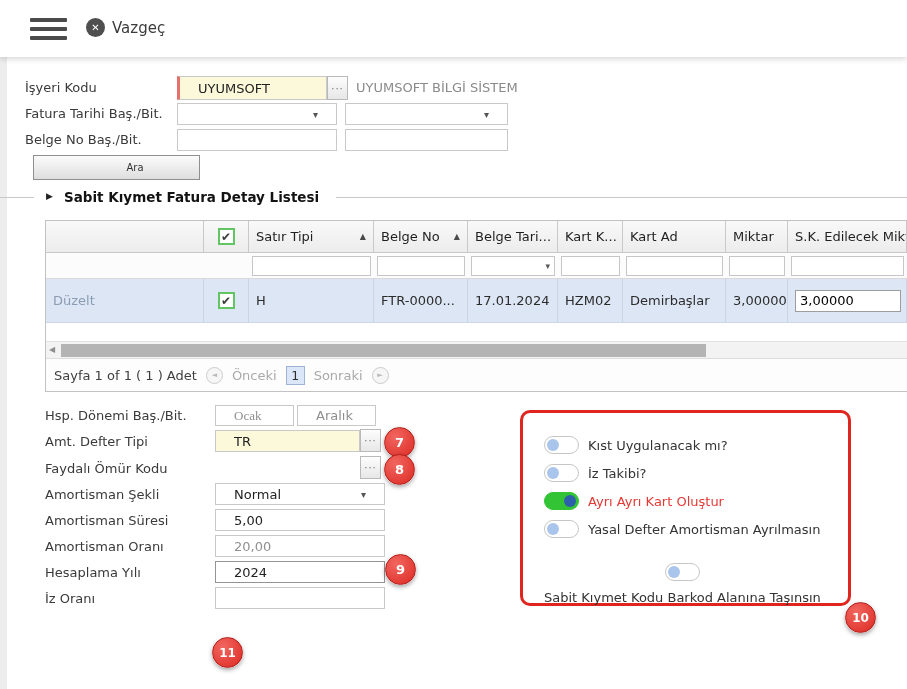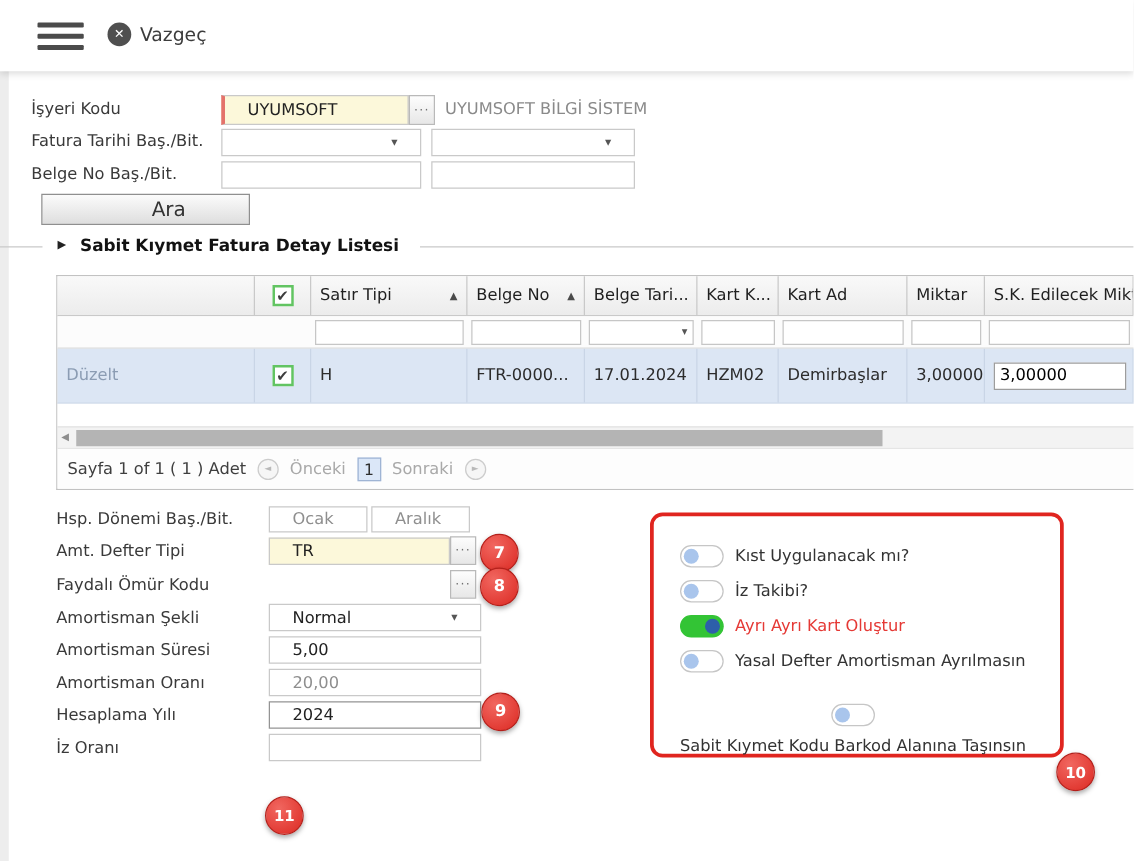--- a/index.html
+++ b/index.html
@@ -25,21 +25,21 @@
          font:inherit; font-size:13px; color:#222; padding:0 18px; }
   .yellow { background:var(--input-yellow,#fcf8da); }
   .redleft { border-left:3px solid #e4726b; }
   .gray-text { color:#8a8a8a; }
   .lookup { position:absolute; width:21px; height:24px; background:linear-gradient(#fdfdfd,#e7e7e7);
             border:1px solid #b9b9b9; color:#6f6f6f; font-size:10px; letter-spacing:1px;
             display:flex; align-items:center; justify-content:center; cursor:pointer; }
   .ddown { cursor:pointer; display:flex; align-items:center; }
   .ddown .arrow { margin-left:auto; font-size:10px; color:#555; }
   .btn { background:linear-gradient(#fbfbfb,#dedede); border:1px solid #8f8f8f; font:inherit;
-         font-size:16px; color:#333; cursor:pointer;padding-left:37px; }
+         font-size:10px; color:#333; cursor:pointer;padding-left:37px; }
   
   .sec-line { position:absolute; height:1px; background:#c9c9c9; }
   .sec-arrow { position:absolute; font-size:9px; color:#222; cursor:pointer; }
   .sec-title { position:absolute; font-weight:bold; font-size:13.5px; color:#121212; white-space:nowrap; }
   
   .grid { position:absolute; left:45px; top:220px; width:862px; height:172px;
           border:1px solid #c2c2c2; border-right:none; background:#fff;
           display:flex; flex-direction:column; }
   .trow { display:grid; grid-template-columns:158px 45px 125px 94px 90px 65px 103px 62px 1fr; }
   .thead { height:32px; background:linear-gradient(#f9f9f9,#ececec); border-bottom:1px solid #c9c9c9; }
@@ -230,21 +230,21 @@
       <span class="pgray">Önceki</span>
       <span class="pnum">1</span>
       <span class="pgray">Sonraki</span>
       <span class="pcircle">
         <span>►</span>
       </span>
     </div>
   </div>
 
   <div class="flabel" style="left:45px; top:408px;">Hsp. Dönemi Baş./Bit.</div>
-  <input class="inp dis" style="left: 215px; top: 405px; width: 79px; height: 21px;" value="Ocak">
+  <input class="inp dis" style="left: 215px; top: 405px; width: 79px; height: 21px; font-family: Liberation Serif, serif;" value="Ocak">
   <input class="inp dis" style="left: 297px; top: 405px; width: 79px; height: 21px;" value="Aralık">
 
   <div class="flabel" style="left:45px; top:434px;">Amt. Defter Tipi</div>
   <input class="inp yellow" style="left: 215px; top: 430px; width: 145px;" value="TR">
   <div class="lookup" style="left:360px; top:429px; height:23px;">
     <span>···</span>
   </div>
 
   <div class="flabel" style="left:45px; top:461px;">Faydalı Ömür Kodu</div>
   <div class="lookup" style="left:360px; top:456px; height:23px;">

